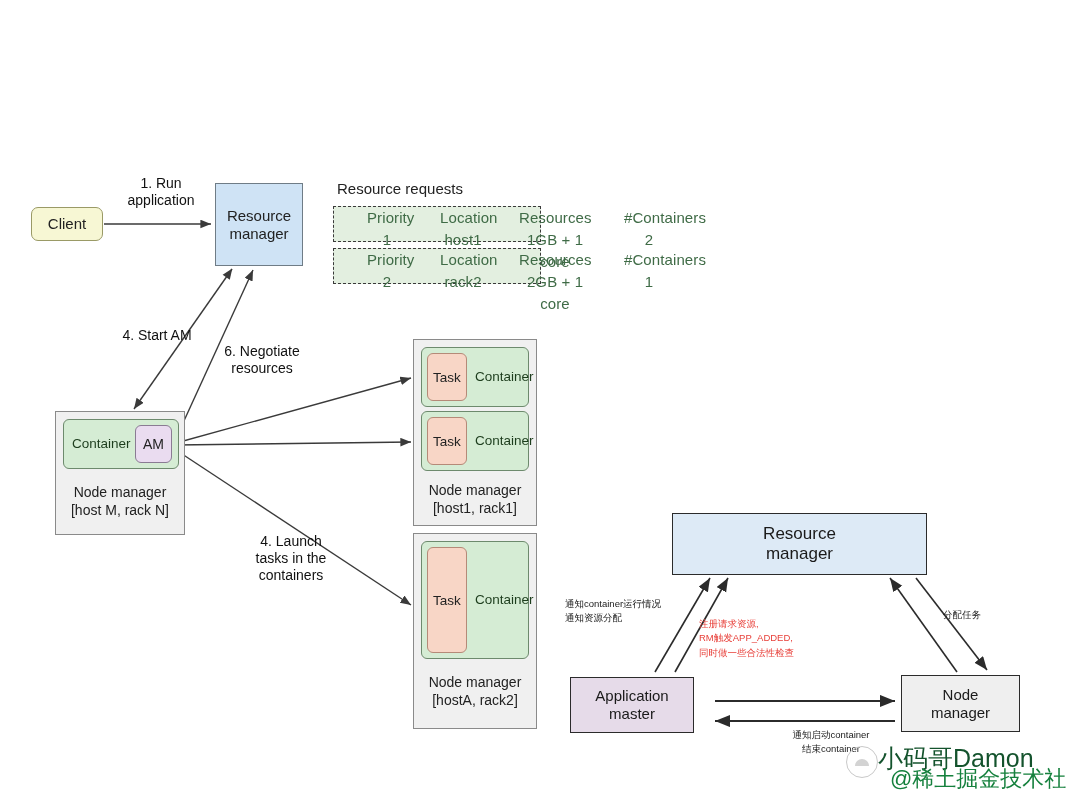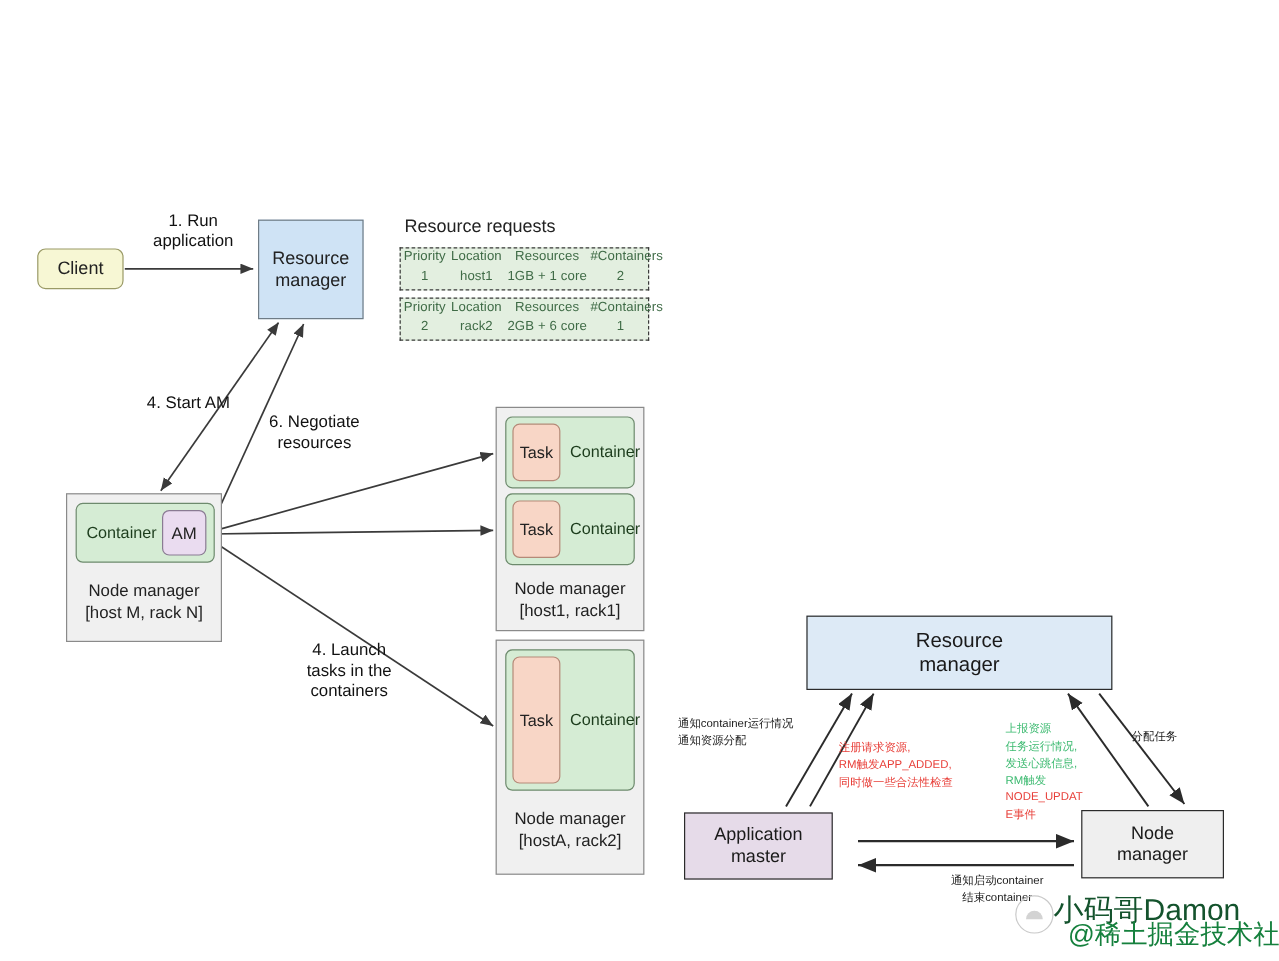--- a/index.html
+++ b/index.html
@@ -34,22 +34,22 @@
   #lbl3{left:210px;top:343px;width:104px;}
   #lbl4{left:243px;top:533px;width:96px;}
 
   
   #rr-title{position:absolute;left:337px;top:180px;font-size:15px;color:#222;}
   .rr-block{position:absolute;left:333px;width:208px;height:36px;
     background:#e3efe0;border:1.6px dashed #3a3a3a;box-sizing:border-box;}
   #rr1{top:206px;}
   #rr2{top:248px;}
   .rr-row{display:flex;width:100%;}
-  .rr-row span{flex:0 0 auto;font-size:11px;color:#3f6b46;text-align:center;
-    letter-spacing:.1px;line-height:1.45;}
+  .rr-row span{flex:0 0 auto;font-size:15px;color:#3f6b46;text-align:center;
+    letter-spacing:.1px;line-height:1.45;margin-left:33px;}
   .c-pri{width:40px;}
   .c-loc{width:46px;}
   .c-res{width:72px;}
   .c-num{width:50px;}
 
   
   #nm-m{
     left:55px;top:411px;width:130px;height:124px;
     background:#f0f0f0;border:1.3px solid #8a8a8a;display:block;
   }
@@ -194,21 +194,21 @@
   <div class="rr-block" id="rr2">
     <div class="rr-row">
       <span class="c-pri">Priority</span>
       <span class="c-loc">Location</span>
       <span class="c-res">Resources</span>
       <span class="c-num">#Containers</span>
     </div>
     <div class="rr-row">
       <span class="c-pri">2</span>
       <span class="c-loc">rack2</span>
-      <span class="c-res">2GB + 6 core</span>
+      <span class="c-res">2GB + 1 core</span>
       <span class="c-num">1</span>
     </div>
   </div>
 
   <div class="box" id="nm-m">
     <div class="cont">
       <div class="cont-lbl">Container</div>
       <div class="am">AM</div>
     </div>
     <div class="nm-cap" style="white-space:pre-line">Node manager
@@ -244,28 +244,20 @@
   <div class="box" id="nm-bot" style="white-space:pre-line">Node
 manager</div>
 
   <div class="anno anno-black" id="an-black">通知container运行情况
 通知资源分配</div>
 
   <div class="anno anno-red" id="an-red">注册请求资源,
 RM触发APP_ADDED,
 同时做一些合法性检查</div>
 
-  <div class="anno" id="an-green">
-    <span class="anno-green" style="white-space:pre-line">上报资源
-任务运行情况,
-发送心跳信息,
-RM触发</span>
-    <span class="redpart" style="white-space:pre-line;display:block">NODE_UPDAT
-E事件</span>
-  </div>
 
   <div class="anno anno-black" id="an-assign">分配任务</div>
 
   <div class="anno anno-black" id="an-bottom">通知启动container
 结束container</div>
 
   <div id="watermark">
     <div id="wm-circle"></div>
     <div id="wm-main">小码哥Damon</div>
     <div id="wm-sub">@稀土掘金技术社区</div>

